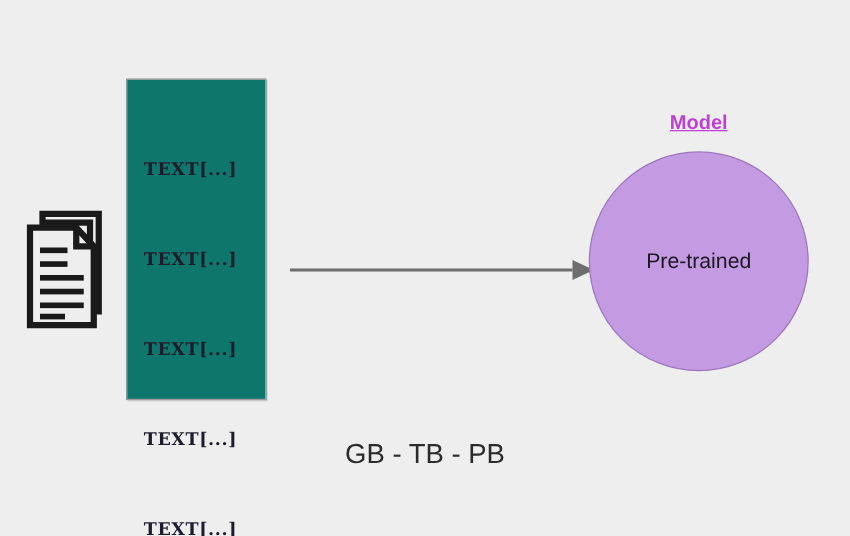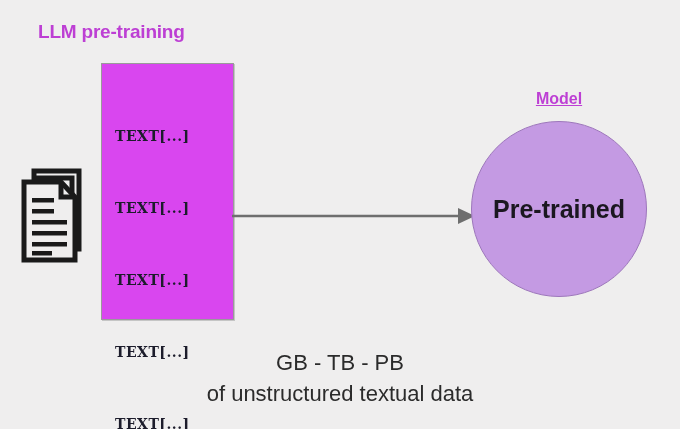--- a/index.html
+++ b/index.html
@@ -44,23 +44,23 @@
     color: #bd3fd4;
     white-space: nowrap;
     text-decoration: underline;
   }
 
   
   .corpus-box {
     position: absolute;
     left: 101px;
     top: 63px;
-    width: 133px;
+    width: 112px;
     height: 257px;
-    background: #d946ef;
+    background: #0f766e;
     border: 1px solid #9a9a9a;
     box-sizing: border-box;
     box-shadow: 1px 1px 0 rgba(120,120,120,0.35);
   }
   .corpus-lines {
     position: absolute;
     left: 13px;
     top: 12px;
     font-family: "DejaVu Serif", "Liberation Serif", serif;
     font-weight: bold;
@@ -103,25 +103,24 @@
     border-radius: 50%;
     background: #c49ae3;
     border: 1px solid #9d77bb;
     box-sizing: border-box;
     display: flex;
     align-items: center;
     justify-content: center;
   }
   .model-circle-text {
     text-align: center;
-    font-size: 25px;
+    font-size: 17px;
     line-height: 32px;
     color: #1b1720;
     font-family: "Liberation Sans", sans-serif;
-    font-weight: bold;
   }
   .model-circle-text .l2 { display: block; }
 
   
   .caption {
     position: absolute;
     left: 0;
     top: 347px;
     width: 680px;
     text-align: center;
@@ -129,21 +128,20 @@
     line-height: 31px;
     color: #2b2b2b;
   }
   .caption .cap-line { display: block; }
 </style>
 </head>
 <body>
 
 <div id="canvas">
 
-  <div class="section-title">LLM pre-training</div>
 
   <div class="model-label">Model</div>
 
   <div class="doc-icon">
     <svg viewBox="0 0 66 96" width="66" height="96" xmlns="http://www.w3.org/2000/svg">
 
       <path d="M14 3 H59 V81 H52 V10 H14 Z" fill="#efeeee" stroke="#1a1a1a" stroke-width="5" stroke-linejoin="miter"></path>
 
       <path d="M4 14 H41 L55 29 V92 H4 Z" fill="#efeeee" stroke="#1a1a1a" stroke-width="5" stroke-linejoin="miter"></path>
       <path d="M41 14 V29 H55" fill="none" stroke="#1a1a1a" stroke-width="5" stroke-linejoin="miter"></path>
@@ -180,16 +178,15 @@
   </div>
 
   <div class="model-circle">
     <div class="model-circle-text">
       <span>Pre-trained</span>
     </div>
   </div>
 
   <div class="caption">
     <span class="cap-line">GB - TB - PB</span>
-    <span class="cap-line">of unstructured textual data</span>
   </div>
 
 </div>
 
 </body></html>

